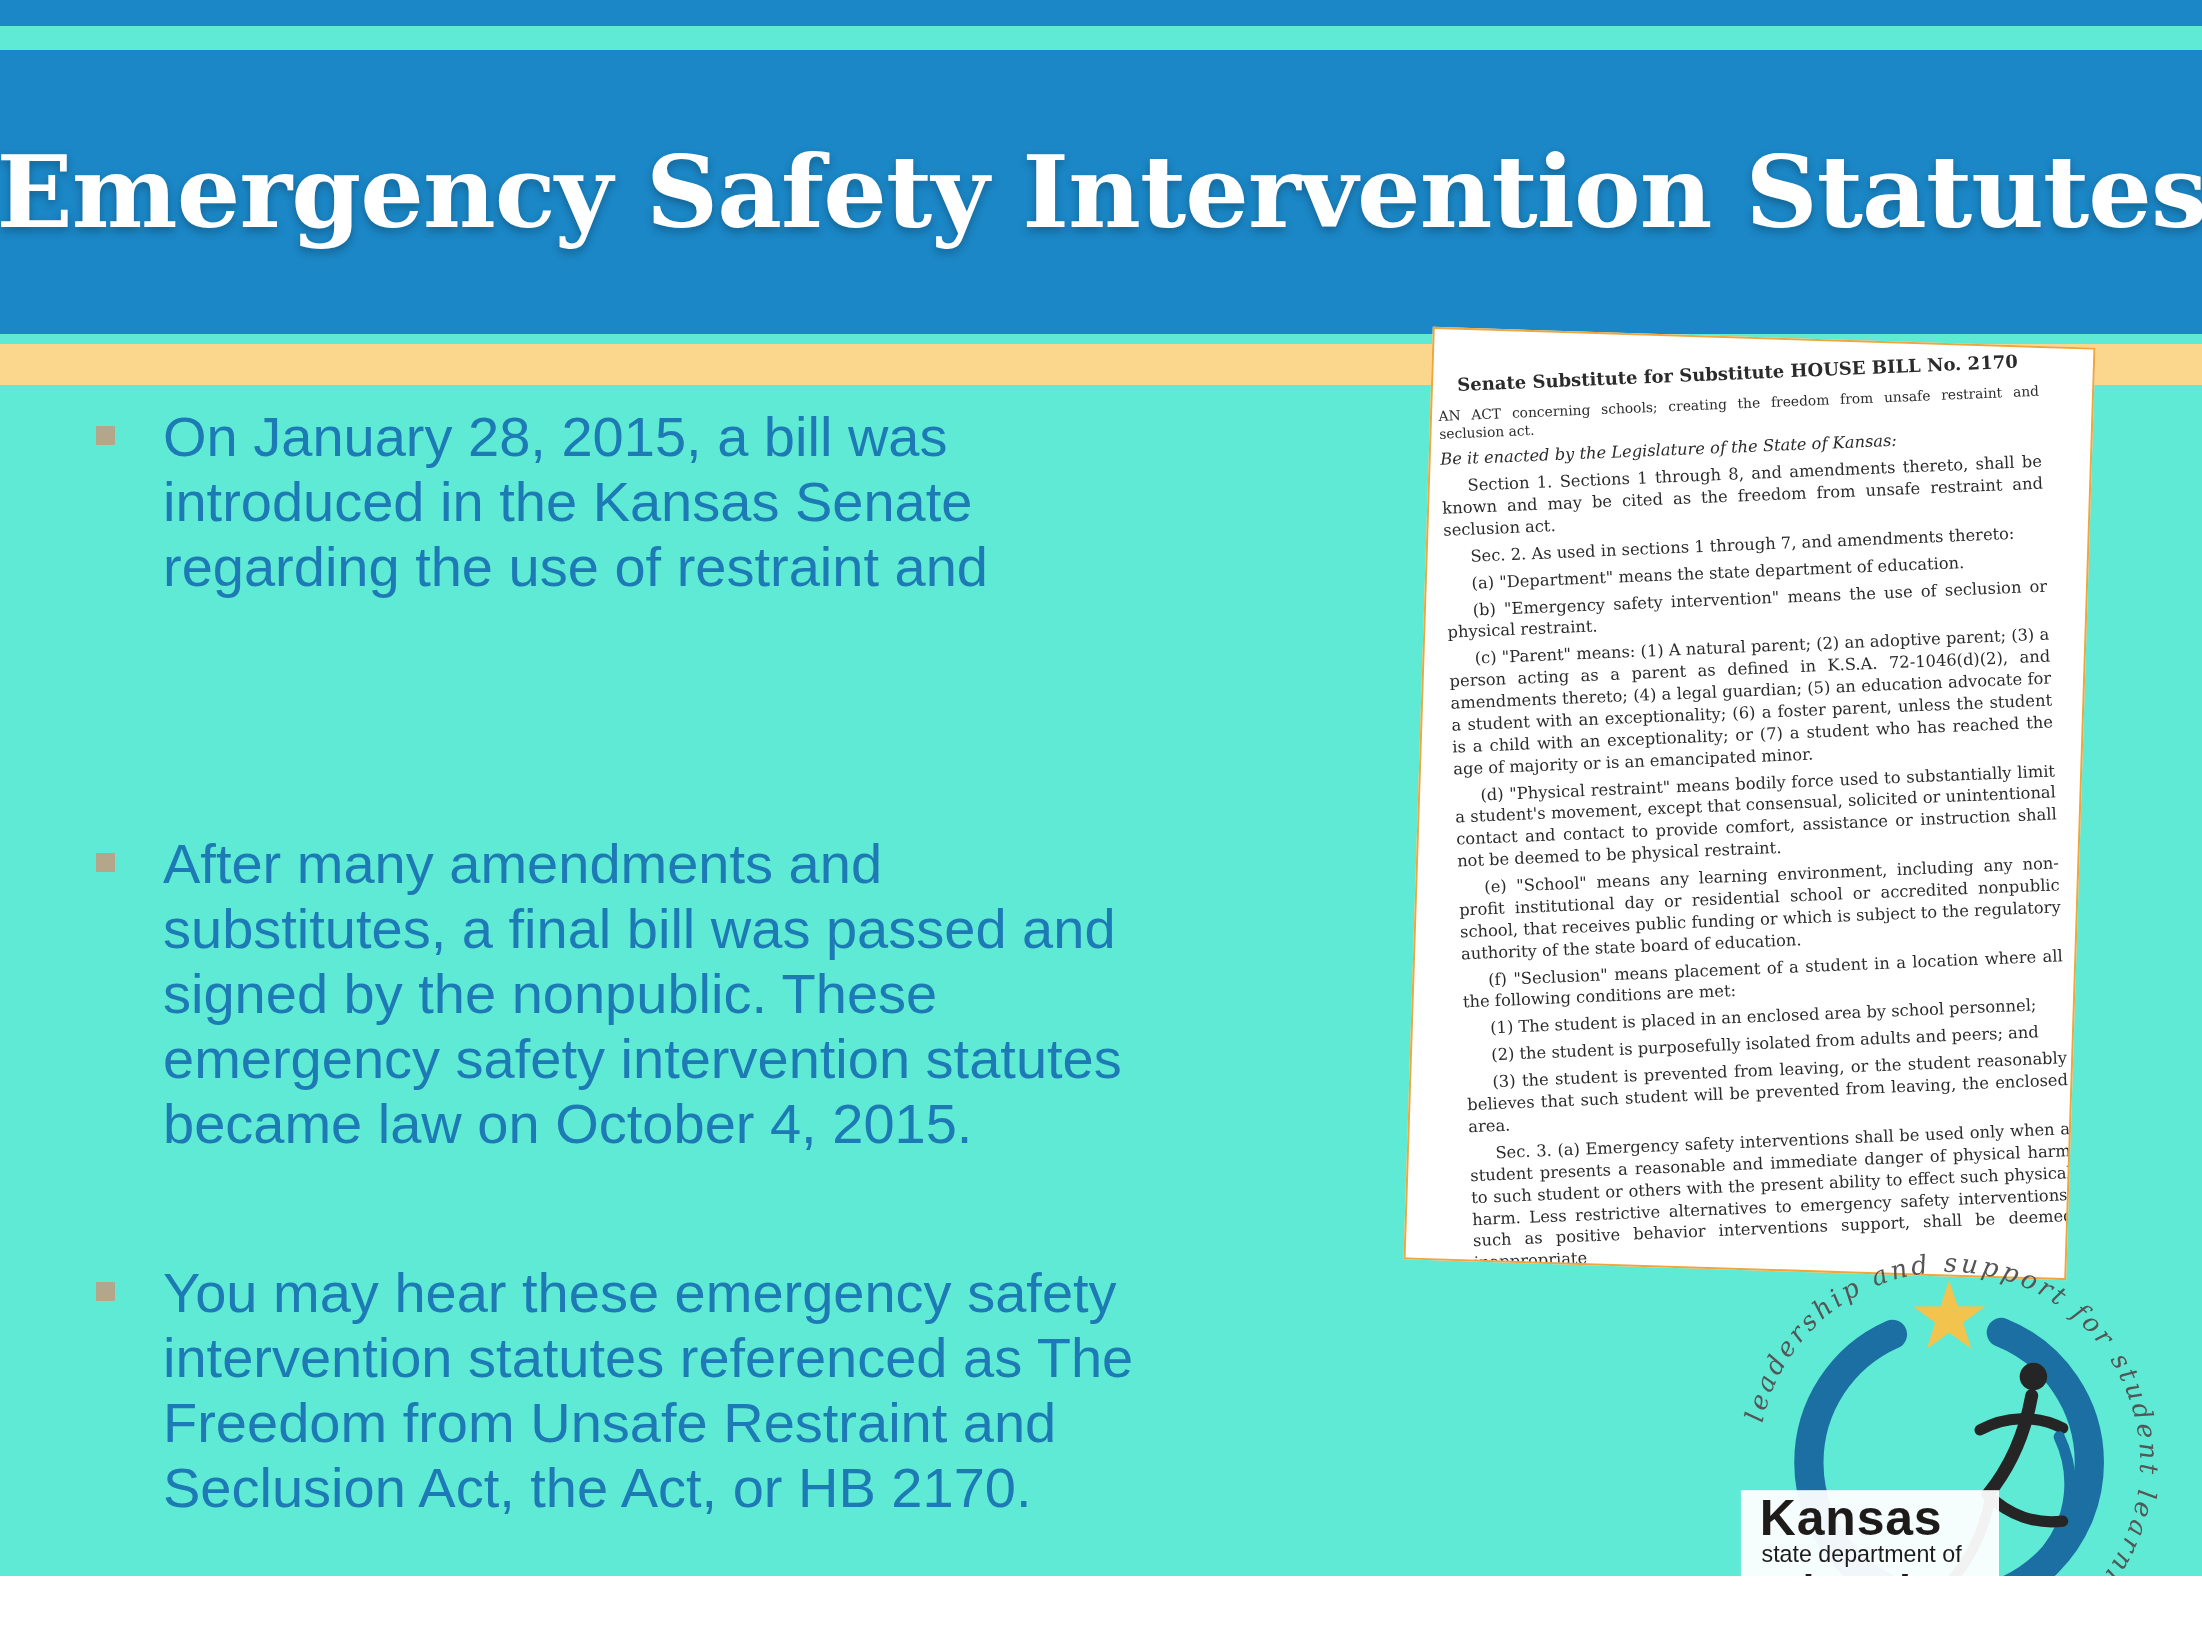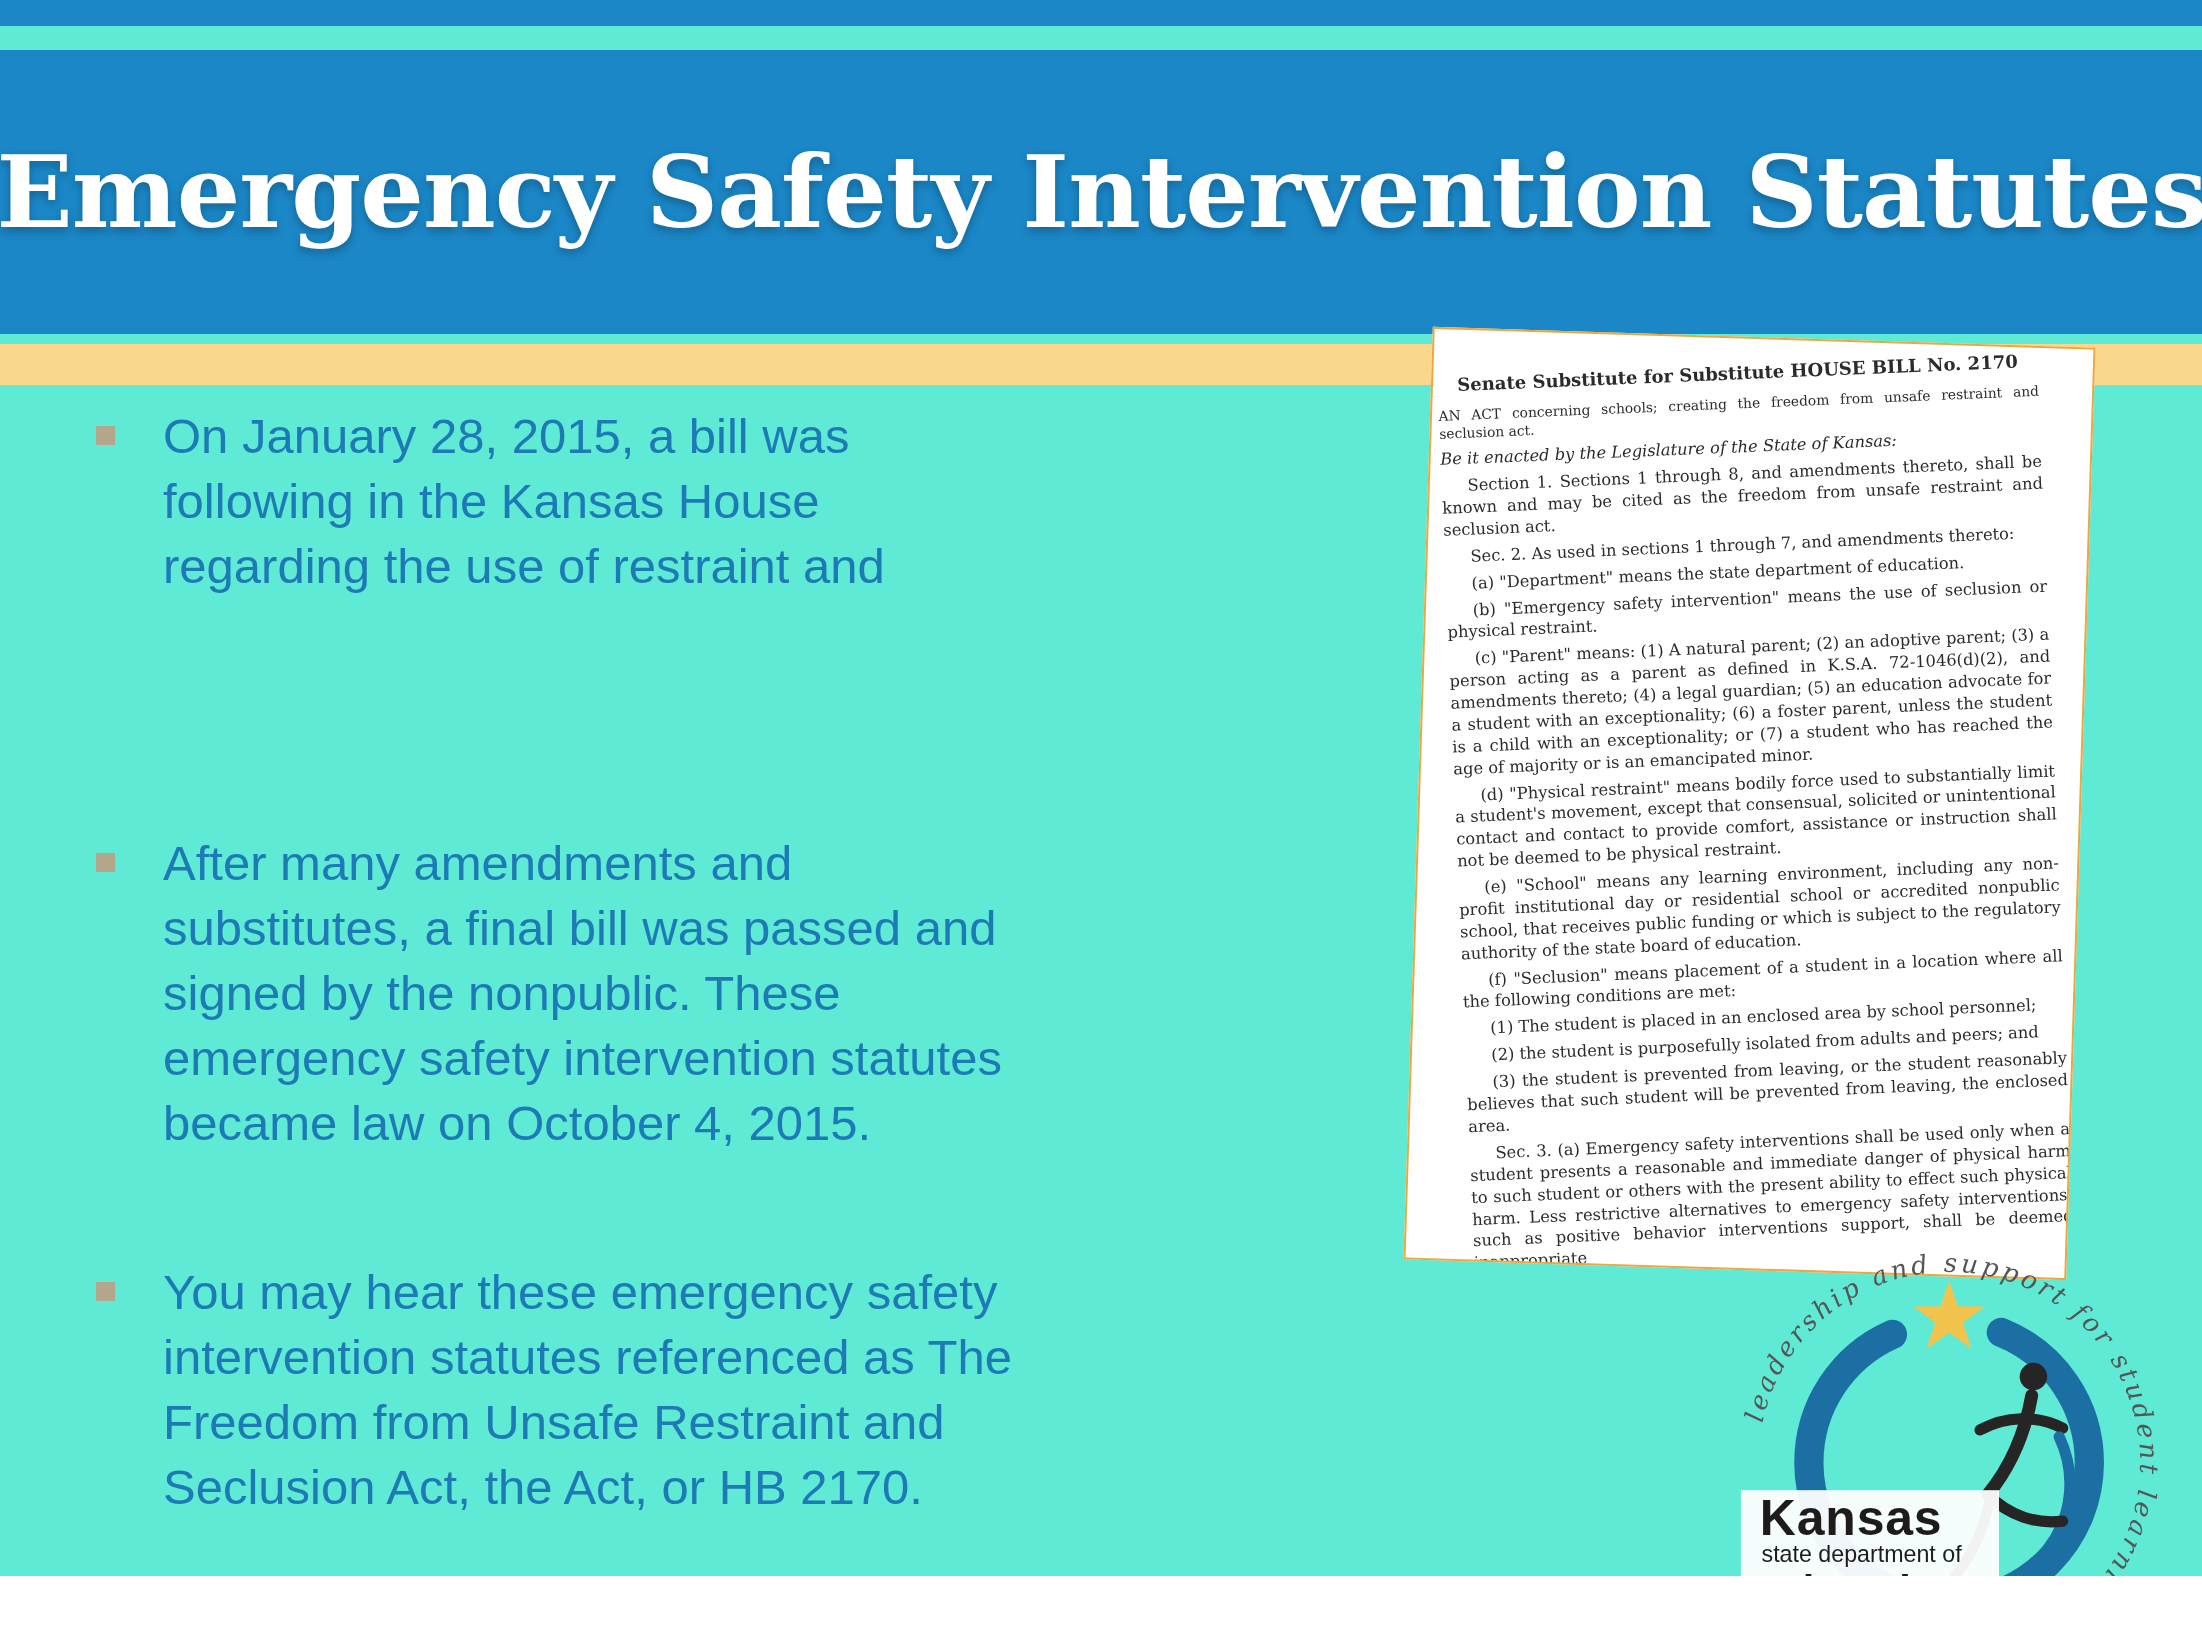--- a/index.html
+++ b/index.html
@@ -45,21 +45,21 @@
   .bullets { position: absolute; left: 96px; top: 404px; width: 1291px; }
   .bullet { display: flex; }
   .bullet-1 { margin-bottom: 232px; }
   .bullet-2 { margin-bottom: 104px; }
   .marker {
     flex: none; width: 19px; height: 19px; margin: 22.4px 48px 0 0;
     background: var(--marker-tan, #b3a68a);
   }
   .bullet-text {
     color: var(--text-blue, #1d7ab5);
-    font-size: 49px; line-height: 65px;
+    font-size: 56px; line-height: 65px;
   }
 
   
   .doc-frame {
     position: absolute; left: 1418px; top: 337px; width: 659px; height: 929px;
     background: #ffffff;
     border: 2.6px solid var(--doc-border, #f0a63c);
     transform: rotate(1.8deg);
     overflow: hidden;
   }
@@ -91,21 +91,21 @@
   </div>
 
   <div class="yellow-strip"></div>
 
   <div class="bullets">
 
     <div class="bullet bullet-1">
       <span class="marker"></span>
       <div class="bullet-text">
         <div>On January 28, 2015, a bill was</div>
-        <div>following in the Kansas House</div>
+        <div>introduced in the Kansas Senate</div>
         <div>regarding the use of restraint and</div>
       </div>
     </div>
 
     <div class="bullet bullet-2">
       <span class="marker"></span>
       <div class="bullet-text">
         <div>After many amendments and</div>
         <div>substitutes, a final bill was passed and</div>
         <div>signed by the nonpublic. These</div>

